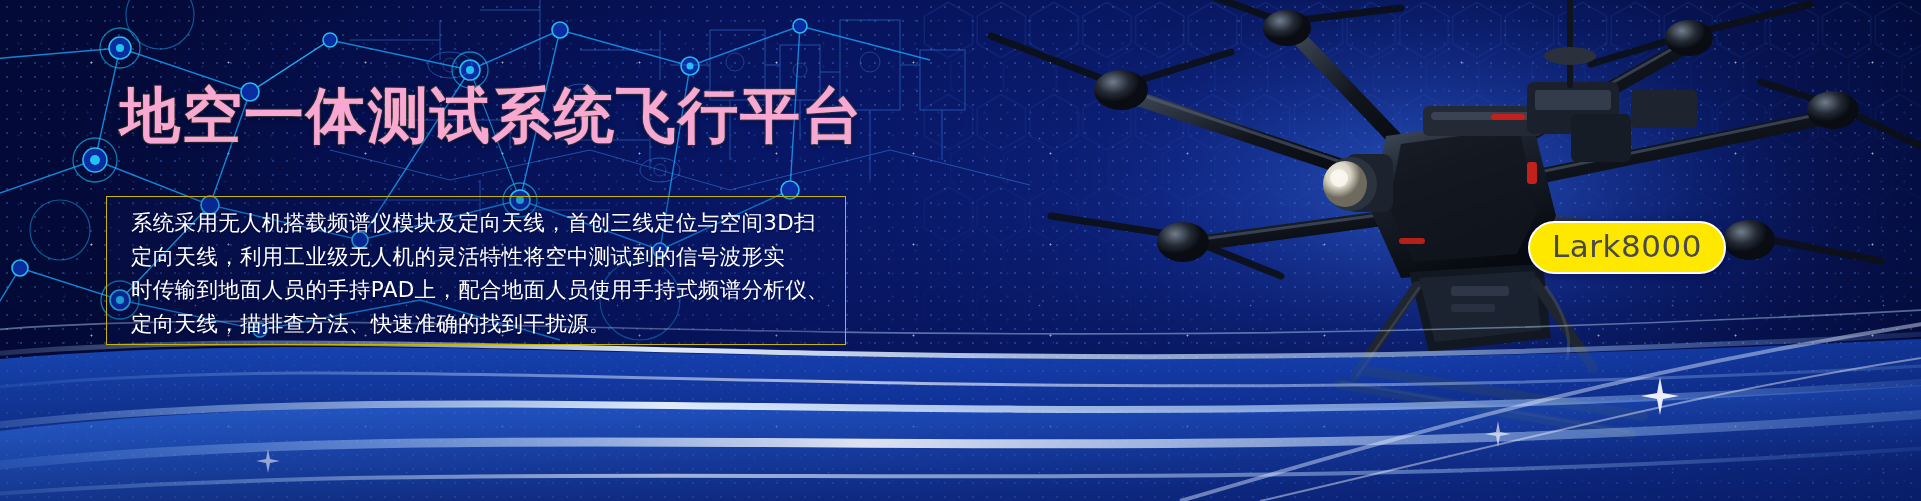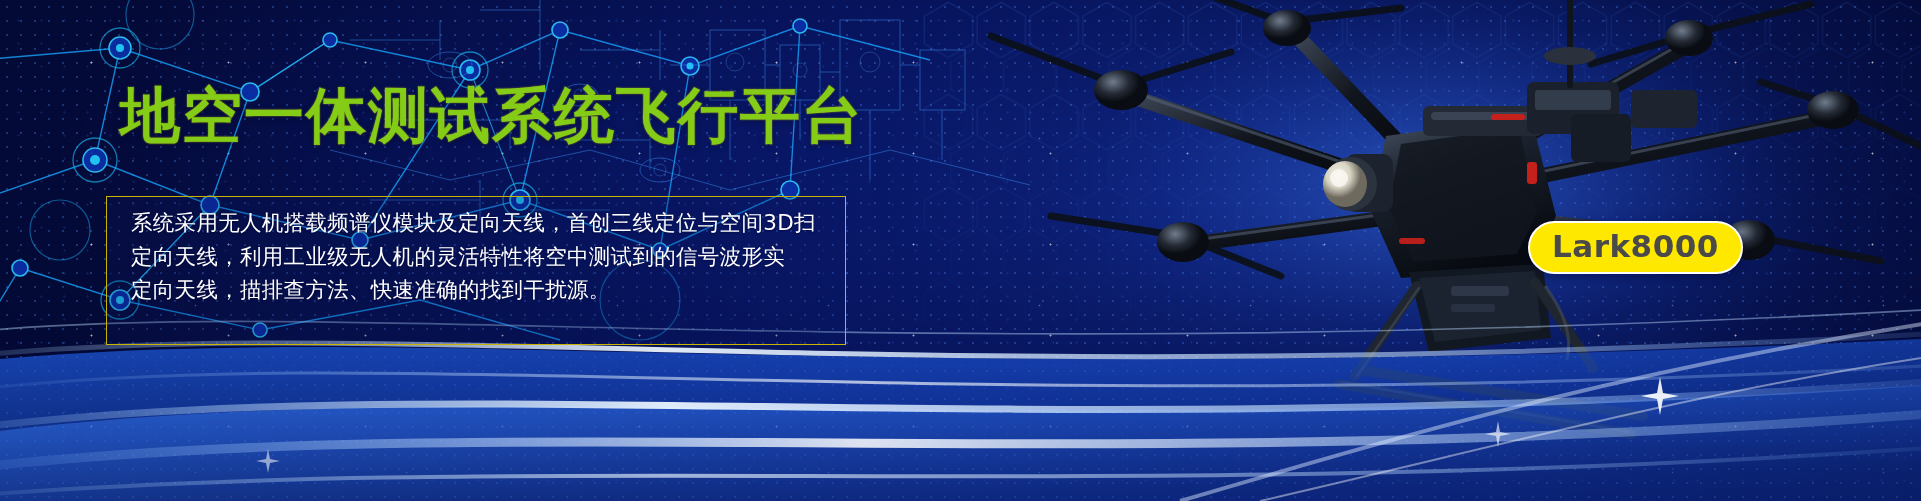--- a/index.html
+++ b/index.html
@@ -70,21 +70,21 @@
 
   
   .drone { position:absolute; right:-10px; top:-14px; width:1000px; height:470px; }
 
   
   #title {
     position:absolute; left:120px; top:82px;
     font-size:60px; line-height:66px;
     font-weight:700;
     letter-spacing:2px;
-    color:#84cc16;
+    color:#f9a8d4;
     white-space:nowrap;
     text-shadow:0 0 2px rgba(255,232,0,.55), 0 2px 6px rgba(0,0,40,.45);
     font-family:"DejaVu Sans","Liberation Sans",sans-serif;
   }
 
   
   #desc-box {
     position:absolute; left:106px; top:196px;
     width:740px; height:149px;
     border:1px solid #c9b400;
@@ -104,21 +104,21 @@
   
   #lark-badge {
     position:absolute; left:1528px; top:221px;
     background:#ffe800;
     border:2px solid #ffffff;
     border-radius:28px;
     padding:4px 22px 7px 22px;
     color:#4a4a4a;
     font-size:31px;
     line-height:38px;
-    font-weight:700;
+    font-weight:400;
     letter-spacing:.5px;
     font-family:"DejaVu Sans","Liberation Sans",sans-serif;
     box-shadow:0 2px 10px rgba(0,0,60,.45);
   }
 </style>
 </head>
 <body>
 
 <div id="banner">
 
@@ -385,18 +385,19 @@
       <path d="M1498 140 l2 11 11 2 -11 2 -2 11 -2 -11 -11 -2 11 -2 z" opacity=".7"></path>
       <path d="M268 168 l2 10 10 2 -10 2 -2 10 -2 -10 -10 -2 10 -2 z" opacity=".6"></path>
     </g>
   </svg>
 
   <div id="title">地空一体测试系统飞行平台</div>
 
   <div id="desc-box">
     <div class="desc-line">系统采用无人机搭载频谱仪模块及定向天线，首创三线定位与空间3D扫</div>
     <div class="desc-line">定向天线，利用工业级无人机的灵活特性将空中测试到的信号波形实</div>
+    <div class="desc-line">时传输到地面人员的手持PAD上，配合地面人员使用手持式频谱分析仪、</div>
     <div class="desc-line">定向天线，描排查方法、快速准确的找到干扰源。</div>
   </div>
 
   <div id="lark-badge">Lark8000</div>
 
 </div>
 
 </body></html>

